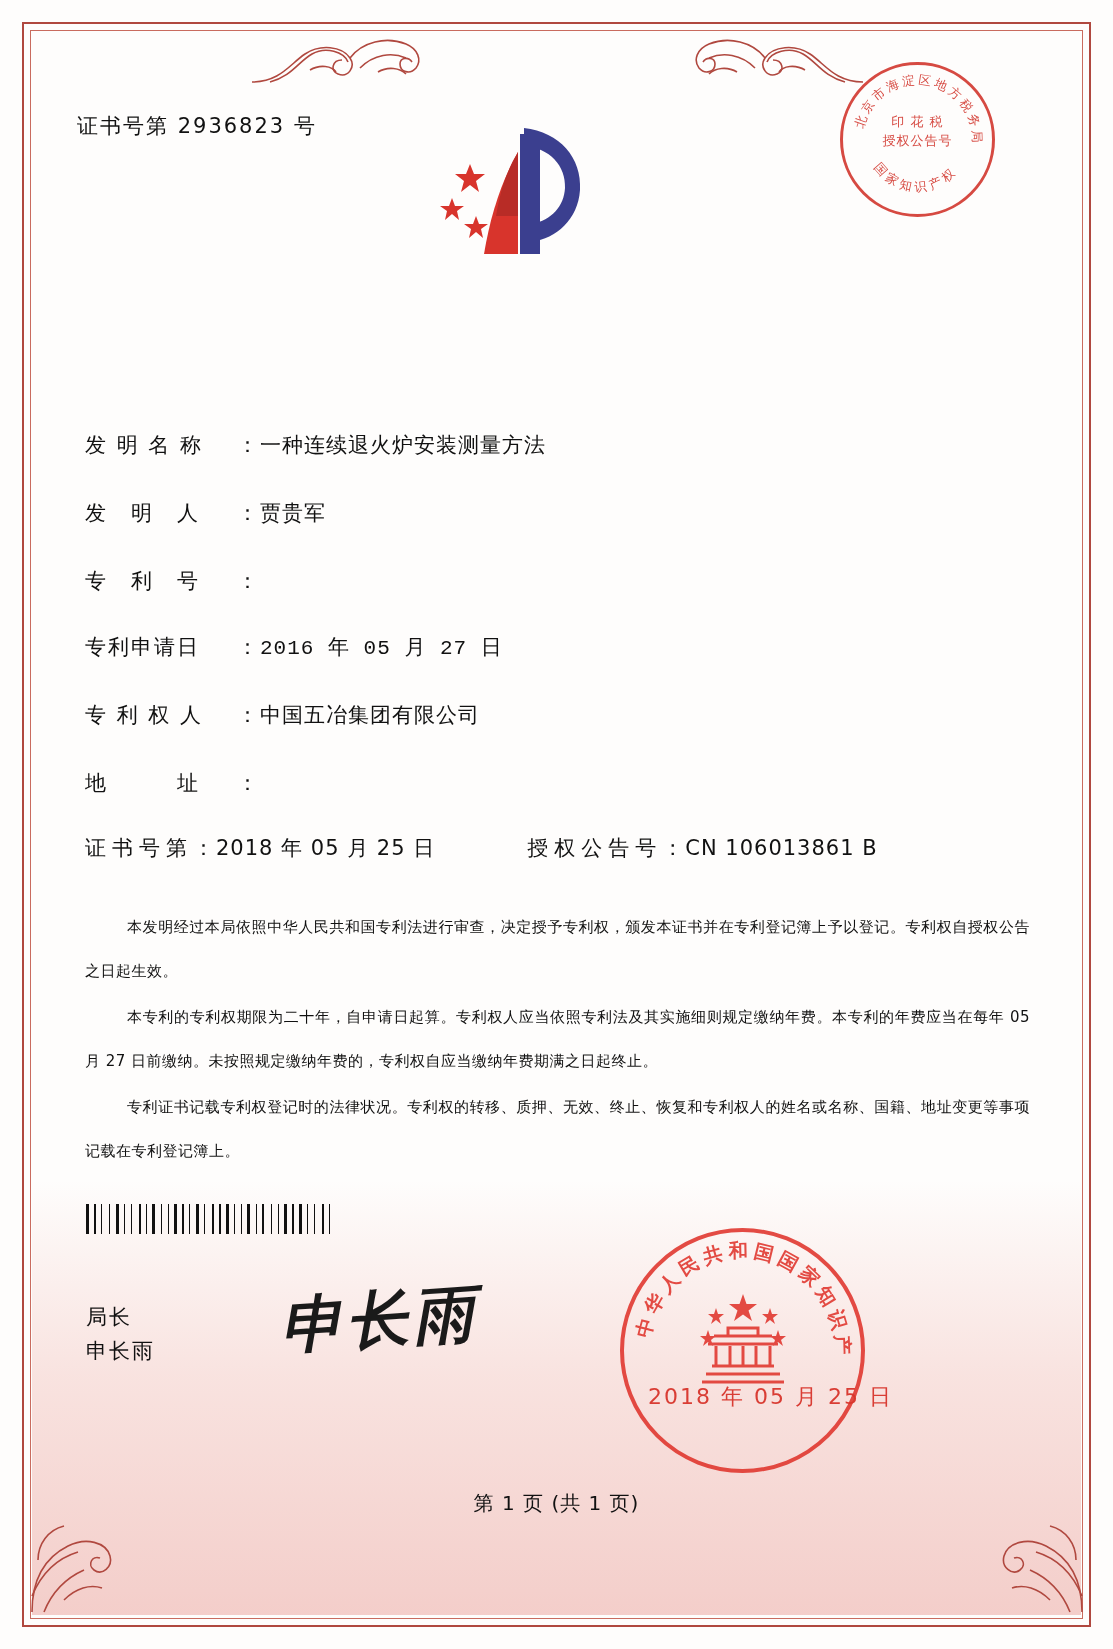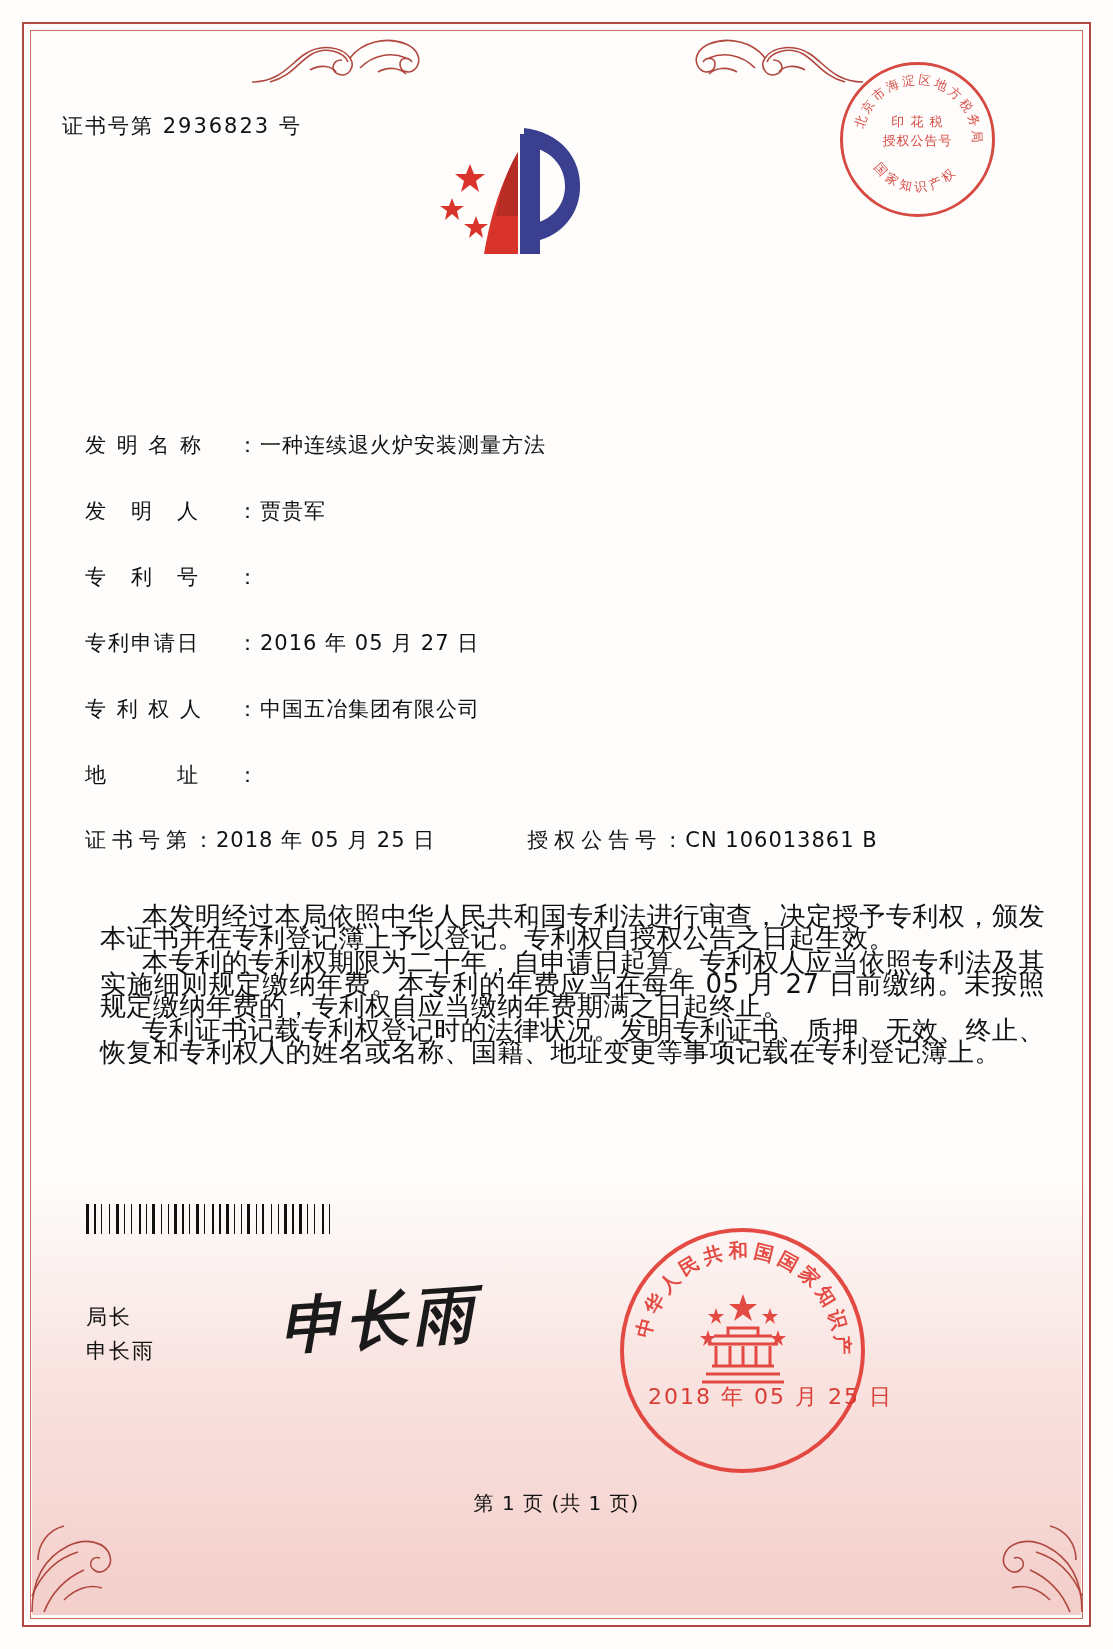--- a/index.html
+++ b/index.html
@@ -50,21 +50,21 @@
   }
   .corner svg { display:block; width:100%; height:100%; }
   .corner-tl { left: 250px; top: 24px; }
   .corner-tr { left: 690px; top: 24px; transform: scaleX(-1); }
   .corner-bl { left: 24px; top: 1500px; width: 120px; height: 120px; }
   .corner-br { left: 970px; top: 1500px; width: 120px; height: 120px; transform: scaleX(-1); }
 
   
   .cert-no {
     position: absolute;
-    left: 62px; top: 112px;
+    left: 77px; top: 112px;
     font-size: 21px;
     letter-spacing: 2px;
     color: #111;
     font-family: "DejaVu Sans", "Liberation Sans", sans-serif;
   }
 
   
   .logo {
     position: absolute;
     left: 432px; top: 120px;
@@ -124,41 +124,41 @@
     line-height: 30px;
   }
   .field-label {
     width: 152px;
     display: inline-block;
     letter-spacing: 10px;
     white-space: nowrap;
   }
   .field-label.tight { letter-spacing: 2px; }
   .field-colon { margin-right: 2px; }
-  .field-value { letter-spacing: 1px; }
+  .field-value { letter-spacing: 1px; font-family: Liberation Mono, monospace; }
   .field-value.mono { letter-spacing: 2px; }
 
   .pub-row {
     display: flex;
     align-items: baseline;
     font-size: 21px;
     color: #111;
     margin-bottom: 20px;
   }
   .pub-row .seg-label { letter-spacing: 6px; white-space: nowrap; }
   .pub-row .seg-value { letter-spacing: 1px; }
   .pub-row .seg2 { margin-left: 92px; }
 
   
   .body-text {
     position: absolute;
-    left: 100px; top: 905px;
+    left: 85px; top: 905px;
     width: 945px;
-    font-size: 26px;
-    line-height: 22px;
+    font-size: 15px;
+    line-height: 44px;
     color: #111;
     text-align: justify;
     letter-spacing: 0.5px;
   }
   .body-text p {
     margin: 0 0 2px 0;
     text-indent: 42px;
   }
 
   
@@ -357,21 +357,21 @@
       <span class="seg-value">2018 年 05 月 25 日</span>
       <span class="seg-label seg2">授权公告号</span>
       <span class="field-colon">：</span>
       <span class="seg-value">CN 106013861 B</span>
     </div>
   </div>
 
   <div class="body-text">
     <p>本发明经过本局依照中华人民共和国专利法进行审查，决定授予专利权，颁发本证书并在专利登记簿上予以登记。专利权自授权公告之日起生效。</p>
     <p>本专利的专利权期限为二十年，自申请日起算。专利权人应当依照专利法及其实施细则规定缴纳年费。本专利的年费应当在每年 05 月 27 日前缴纳。未按照规定缴纳年费的，专利权自应当缴纳年费期满之日起终止。</p>
-    <p>专利证书记载专利权登记时的法律状况。发明专利证书、质押、无效、终止、恢复和专利权人的姓名或名称、国籍、地址变更等事项记载在专利登记簿上。</p>
+    <p>专利证书记载专利权登记时的法律状况。专利权的转移、质押、无效、终止、恢复和专利权人的姓名或名称、国籍、地址变更等事项记载在专利登记簿上。</p>
   </div>
 
   <div class="barcode" id="barcode">
       <i style="width:3px;background:#111"></i>
       <i style="width:2px;background:transparent"></i>
       <i style="width:1px;background:transparent"></i>
       <i style="width:2px;background:transparent"></i>
       <i style="width:2px;background:#111"></i>
       <i style="width:2px;background:transparent"></i>
       <i style="width:1px;background:transparent"></i>

